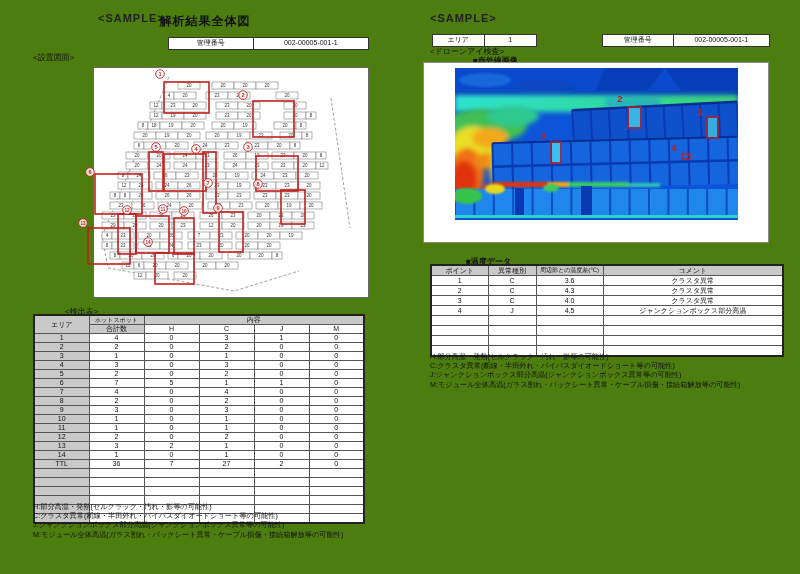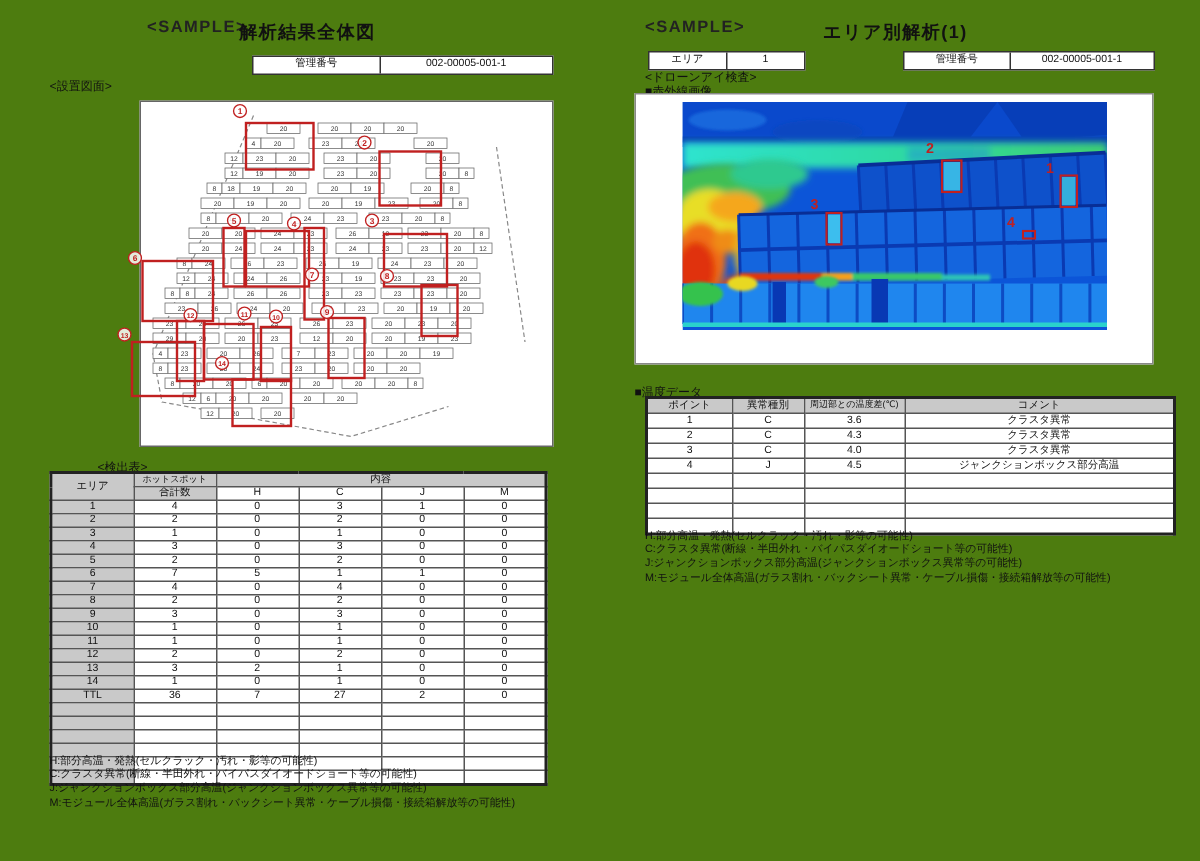--- a/index.html
+++ b/index.html
@@ -2,21 +2,21 @@
 <html><head>
 <meta charset="utf-8">
 <style>
   html,body{margin:0;padding:0;background:#fff;}
   #canvas{position:relative;width:800px;height:574px;background:#4d7c0f;overflow:hidden;
           font-family:"Liberation Sans","DejaVu Sans",sans-serif;color:#111;}
   .abs{position:absolute;}
   .sample{font-weight:bold;font-size:11px;color:#222;letter-spacing:1px;}
   .page-title{font-weight:bold;font-size:12px;text-align:center;letter-spacing:1px;}
   .sec-label{font-size:8px;color:#111;}
-  .sec-label.bold{font-weight:normal;}
+  .sec-label.bold{font-weight:bold;margin-left:43px;}
   .kv{display:flex;border:1px solid #333;background:#fff;}
   .kv .k{border-right:1px solid #333;text-align:center;font-size:7px;line-height:10px;}
   .kv .v{text-align:center;font-size:7px;line-height:10px;}
   .frame{border:1px solid #666;background:#fff;}
   table.rep{border-collapse:collapse;table-layout:fixed;background:#fff;}
   table.rep th,table.rep td{border:1px solid #555;font-size:7px;font-weight:normal;
       text-align:center;padding:0;line-height:8px;height:8px;overflow:hidden;white-space:nowrap;}
   table.rep{border:2px solid #222;}
   table.rep th{background:#c9c9c9;}
   td.gray{background:#c9c9c9;}
@@ -595,21 +595,20 @@
   </table>
 
   <div class="abs legend" id="legend-left" style="left:33px;top:502px;">
       <div>H:部分高温・発熱(セルクラック・汚れ・影等の可能性)</div>
       <div>C:クラスタ異常(断線・半田外れ・バイパスダイオードショート等の可能性)</div>
       <div>J:ジャンクションボックス部分高温(ジャンクションボックス異常等の可能性)</div>
       <div>M:モジュール全体高温(ガラス割れ・バックシート異常・ケーブル損傷・接続箱解放等の可能性)</div>
     </div>
 
   <div class="abs sample" style="left:430px;top:12px;">&lt;SAMPLE&gt;</div>
-  <div class="abs page-title" style="left:507px;top:13px;width:180px;">エリア別解析(1)</div>
 
   <div class="abs kv" style="left:432px;top:34px;width:103px;height:11px;">
     <div class="k" style="width:51px;">エリア</div>
     <div class="v" style="width:52px;">1</div>
   </div>
   <div class="abs kv" style="left:602px;top:34px;width:166px;height:11px;">
     <div class="k" style="width:70px;">管理番号</div>
     <div class="v" style="width:96px;">002-00005-001-1</div>
   </div>
 

